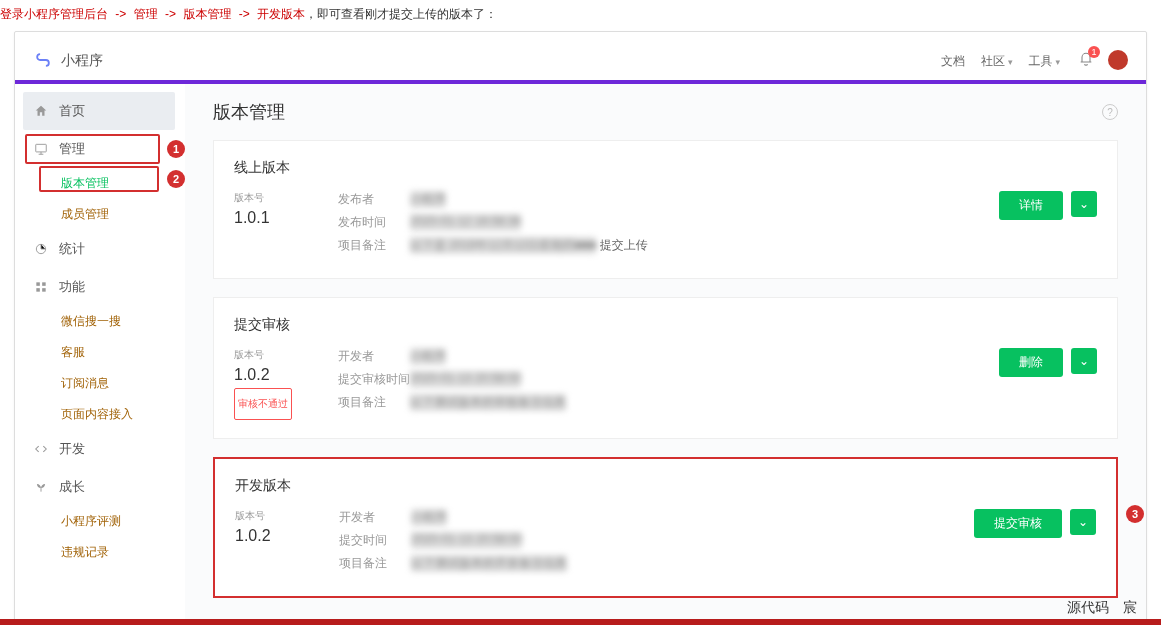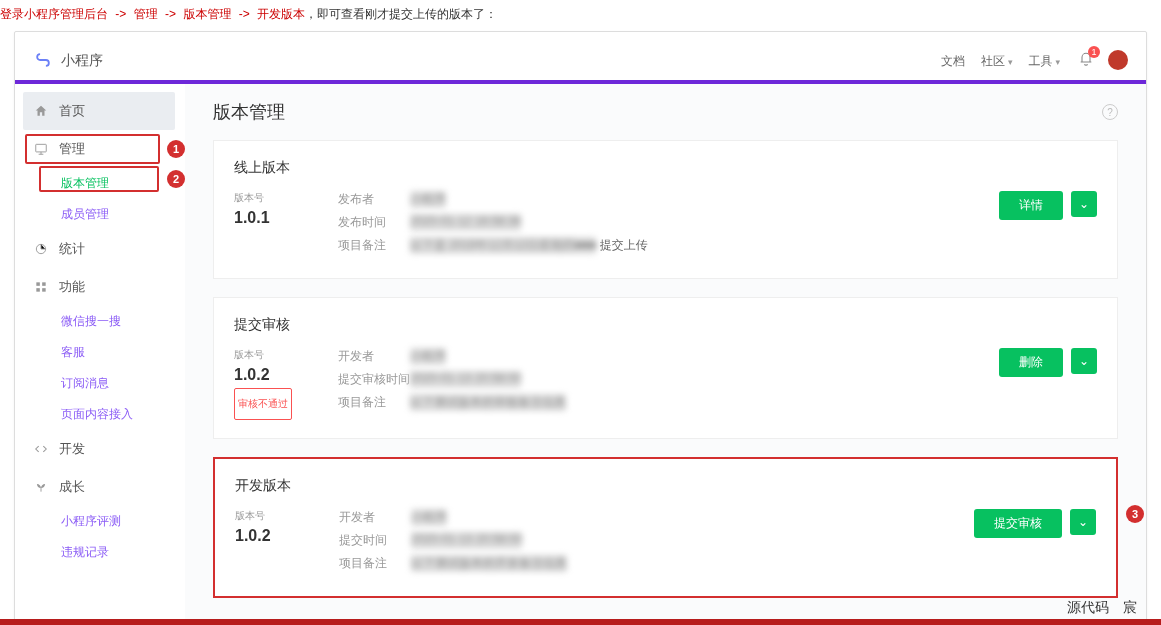--- a/index.html
+++ b/index.html
@@ -20,21 +20,21 @@
     .bell-wrap { position: relative; margin-left: 18px; cursor: pointer; }
     .bell-badge { position: absolute; top: -4px; right: -6px; background: #fa5151; color: #fff; font-size: 9px; width: 12px; height: 12px; border-radius: 50%; display: flex; align-items: center; justify-content: center; }
     .avatar { width: 20px; height: 20px; border-radius: 50%; background: #c0392b; margin-left: 14px; cursor: pointer; }
     
     .body-area { display: flex; height: 540px; }
     
     .sidebar { width: 170px; padding: 8px 10px 8px 8px; position: relative; }
     .side-item { display: flex; align-items: center; padding: 10px 10px; font-size: 13px; color: #555; cursor: pointer; border-radius: 2px; }
     .side-item.sel { background: #eaedf1; }
     .side-icon { width: 16px; height: 16px; margin-right: 10px; display: inline-flex; align-items: center; justify-content: center; color: #999; }
-    .side-sub { font-size: 12px; color: #8b5cf6; padding: 7px 12px 7px 38px; cursor: pointer; }
+    .side-sub { font-size: 12px; color: #a16207; padding: 7px 12px 7px 38px; cursor: pointer; }
     .side-sub.active { color: #07c160; }
     
     .highlight-box { border: 2px solid #d32f2f; border-radius: 2px; position: absolute; pointer-events: none; }
     .hb1 { top: 50px; left: 10px; width: 135px; height: 30px; }
     .hb2 { top: 82px; left: 24px; width: 120px; height: 26px; }
     
     .side-callout { position: absolute; width: 18px; height: 18px; background: #d32f2f; color: #fff; border-radius: 50%; font-size: 11px; font-weight: bold; display: flex; align-items: center; justify-content: center; }
     .sc1 { top: 56px; left: 152px; }
     .sc2 { top: 86px; left: 152px; }
     
@@ -42,21 +42,21 @@
     .page-head { display: flex; align-items: center; margin-bottom: 16px; }
     .page-title { font-size: 18px; color: #333; flex: 1; }
     .help-icon { width: 16px; height: 16px; border: 1px solid #ccc; border-radius: 50%; font-size: 10px; color: #bbb; display: flex; align-items: center; justify-content: center; cursor: pointer; }
     
     .card { background: #fff; border: 1px solid #eee; border-radius: 0; padding: 18px 20px; margin-bottom: 18px; position: relative; }
     .card.highlighted { border: 2px solid #d32f2f; }
     .card-title { font-size: 14px; color: #333; margin-bottom: 14px; }
     .card-row { display: flex; align-items: flex-start; gap: 24px; }
     .ver-col { width: 80px; }
     .ver-label { font-size: 10px; color: #999; margin-bottom: 4px; }
-    .ver-num { font-size: 16px; color: #333; font-weight: 700; }
+    .ver-num { font-size: 16px; color: #333; font-weight: 400; }
     .ver-status { font-size: 10px; color: #fa5151; border: 1px solid #fa5151; padding: 8px 3px; border-radius: 2px; display: inline-block; margin-top: 4px; }
     .info-col { flex: 1; font-size: 12px; }
     .info-line { display: flex; margin-bottom: 6px; }
     .info-key { width: 72px; color: #999; }
     .info-val { color: #666; }
     .blur-val { filter: blur(3px); color: #888; background: #ddd; border-radius: 2px; display: inline-block; }
     .action-col { display: flex; gap: 8px; align-items: flex-start; }
     .btn-g { background: #07c160; color: #fff; border: none; padding: 6px 20px; font-size: 12px; border-radius: 3px; cursor: pointer; }
     .btn-g.sq { padding: 6px 8px; }
     

